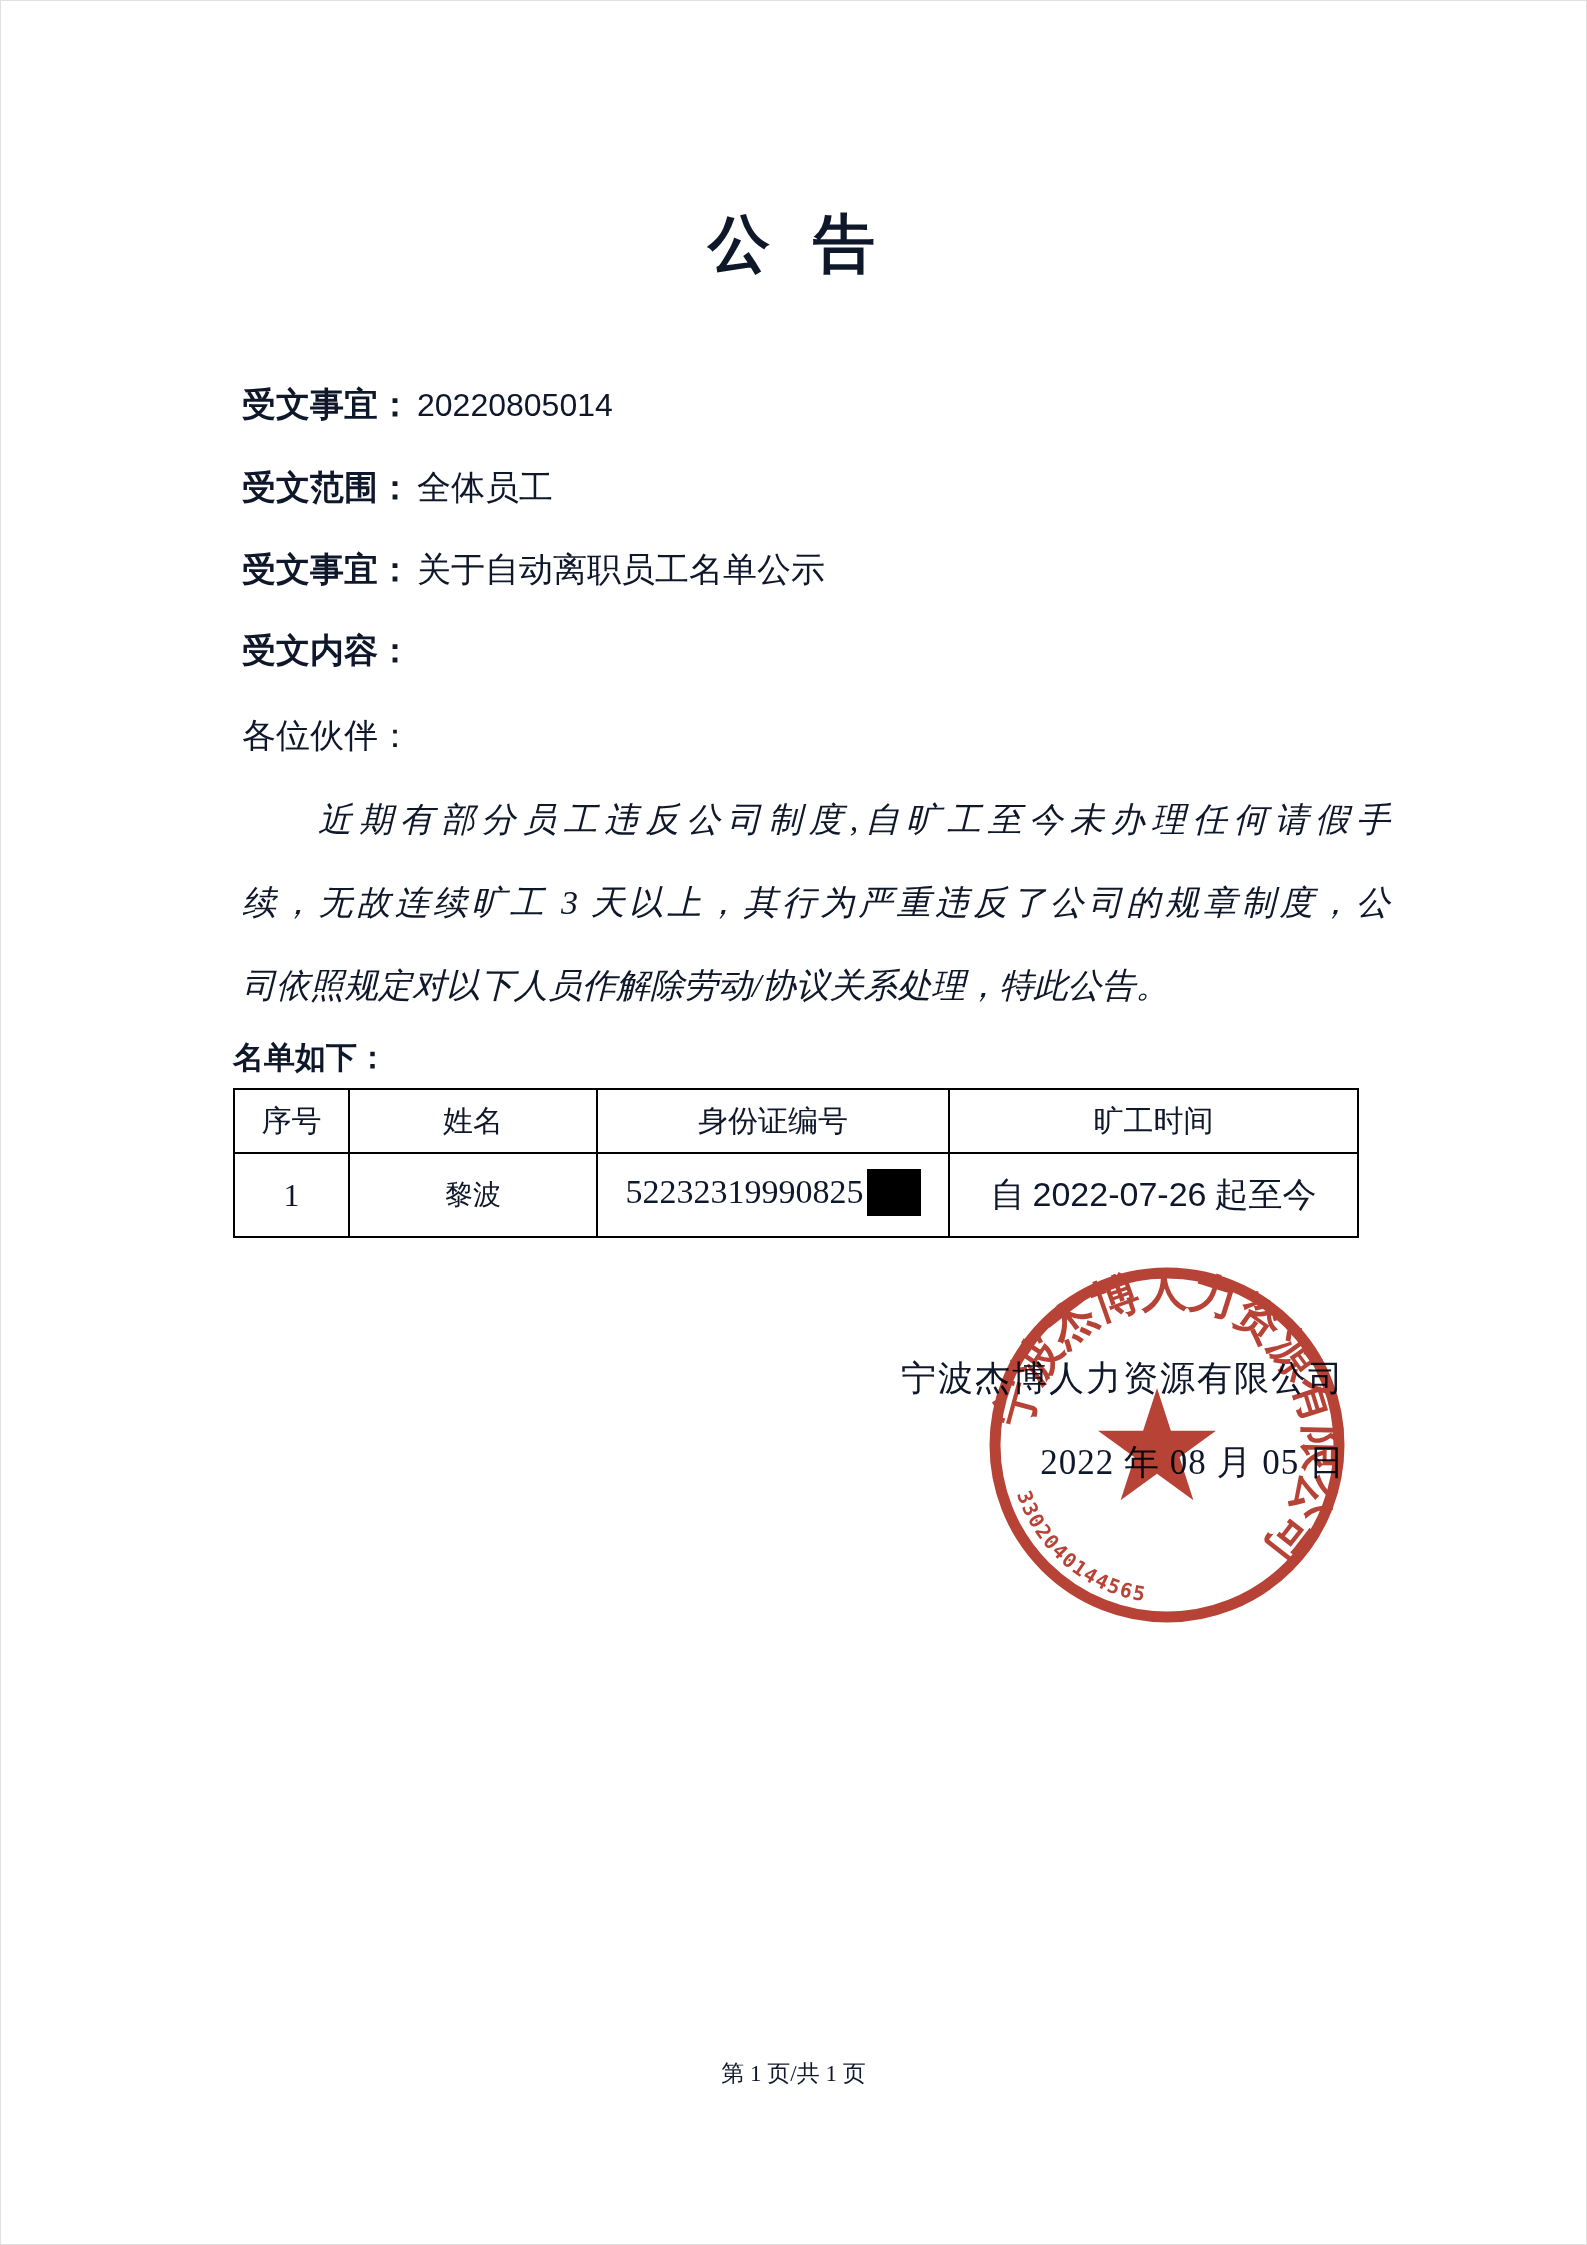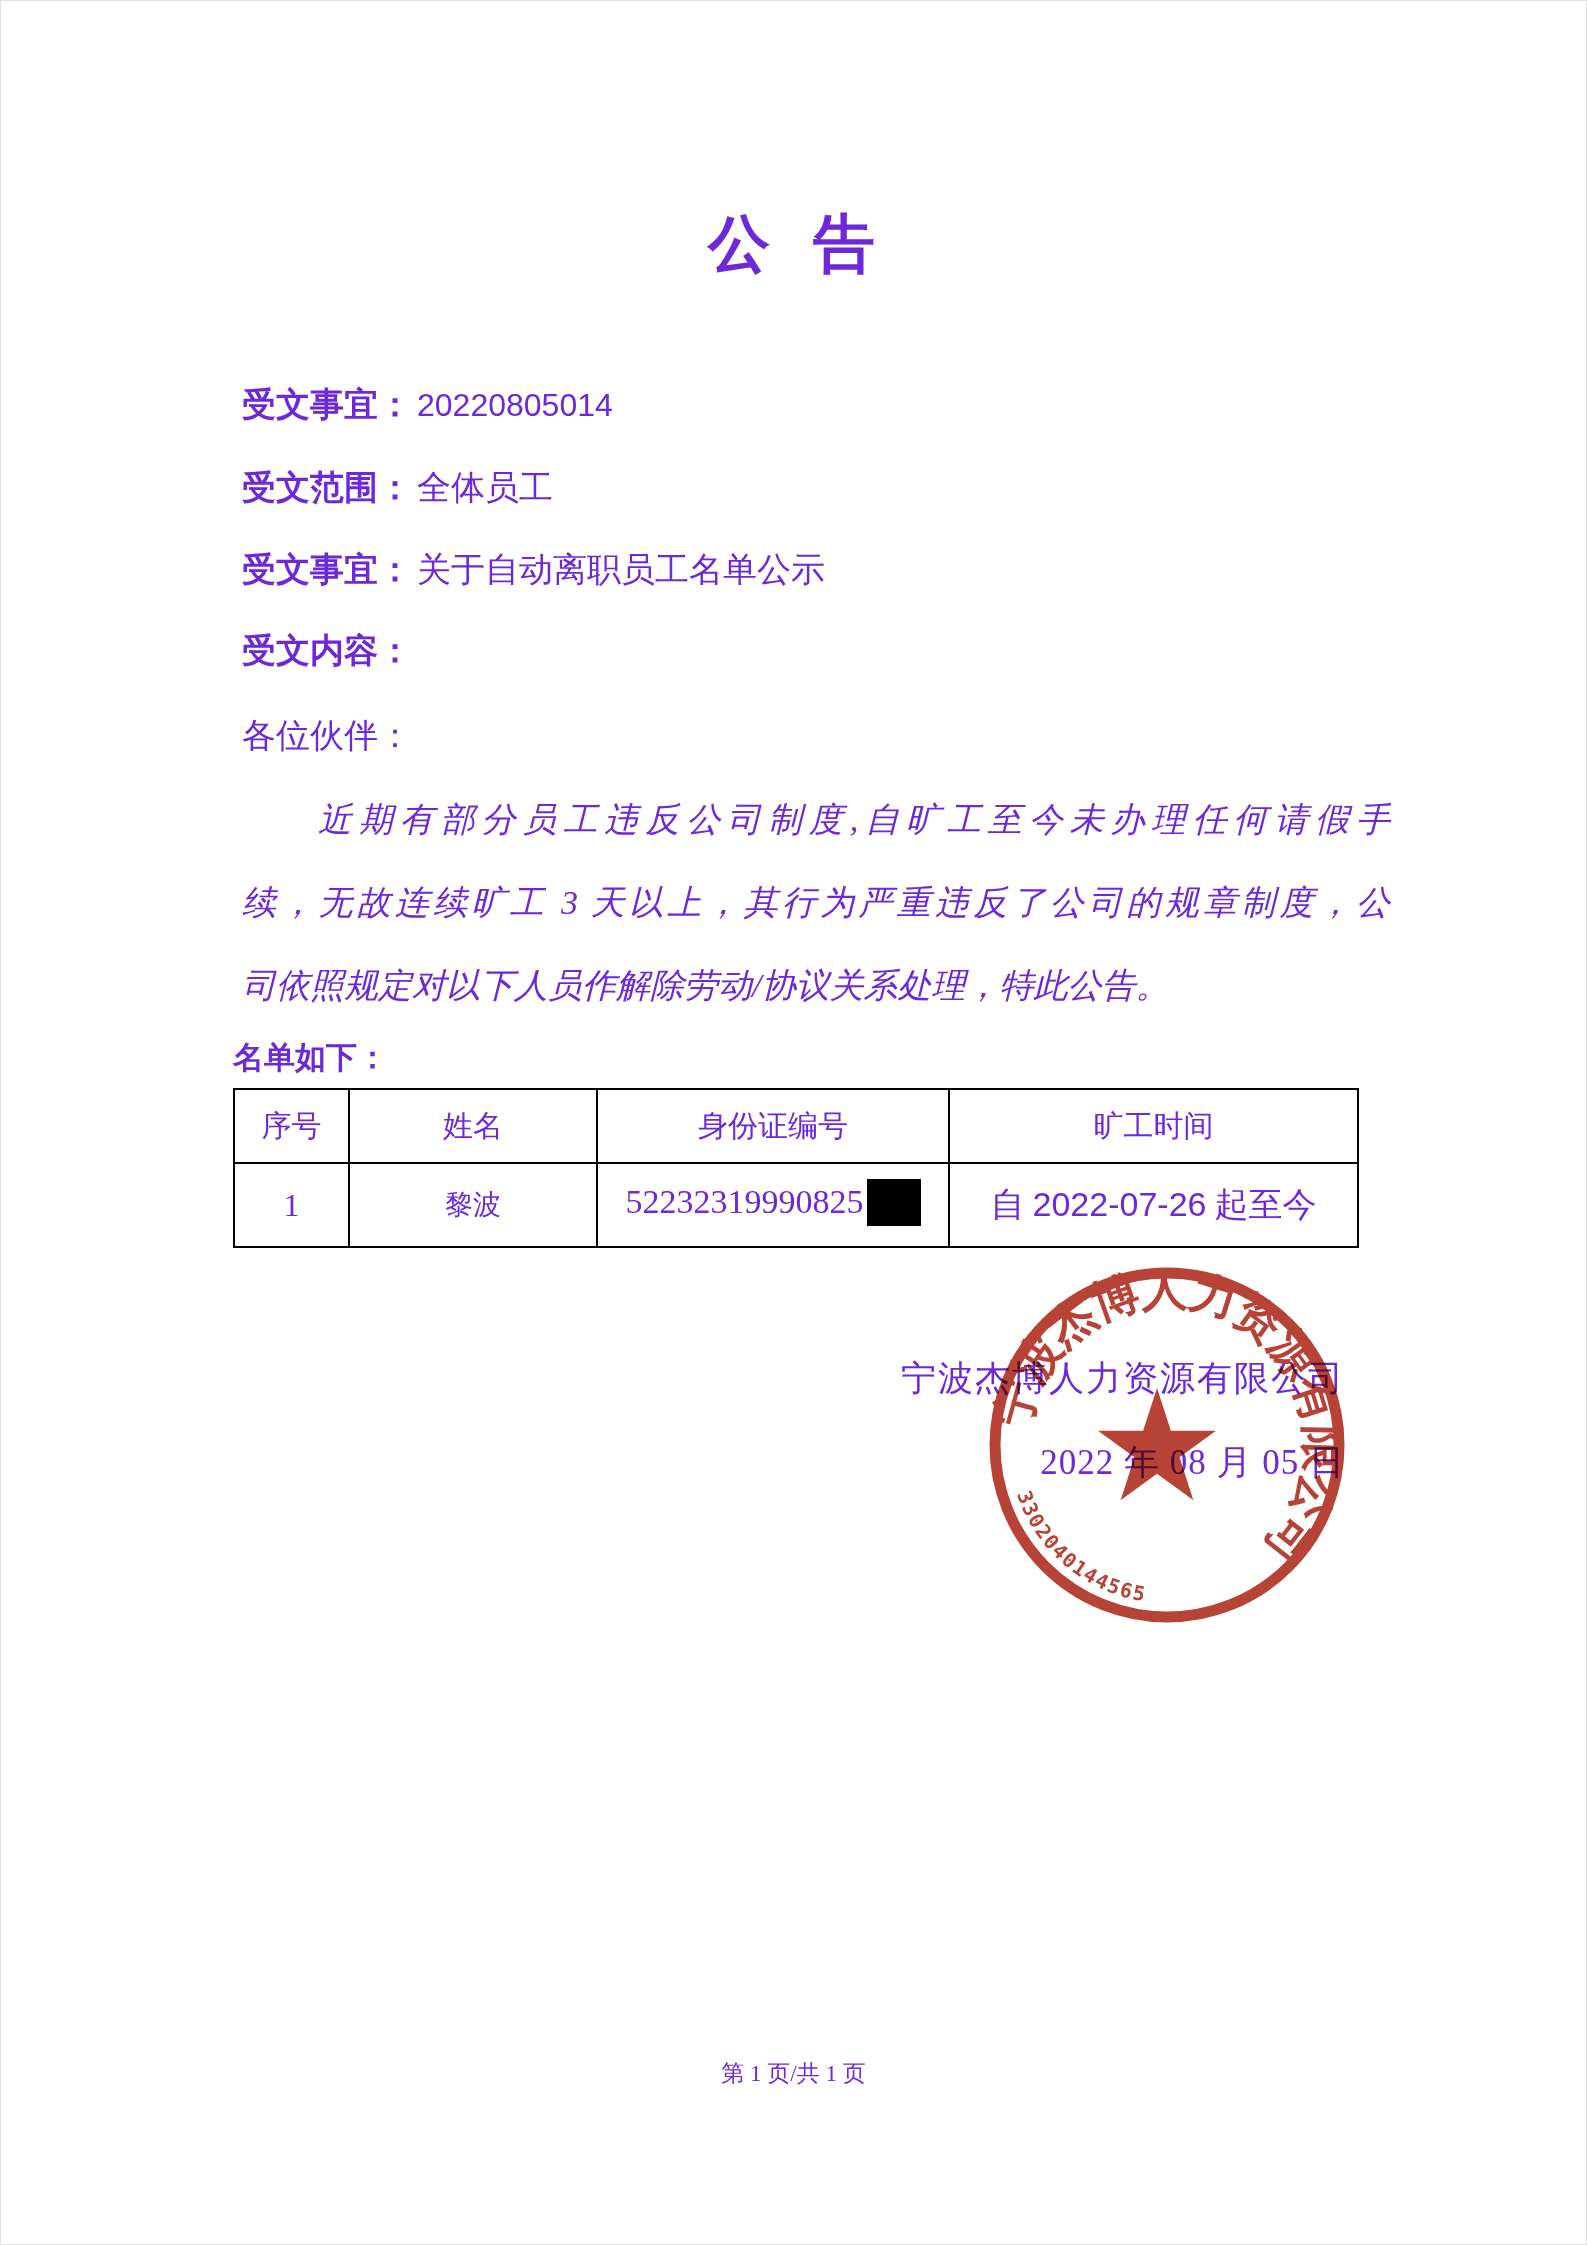--- a/index.html
+++ b/index.html
@@ -2,21 +2,21 @@
 <html><head>
 <meta charset="utf-8">
 <style>
   html,body{margin:0;padding:0;background:#fff;}
   .page{
     position:relative;
     width:1587px;height:2245px;
     background:#ffffff;
     box-shadow: inset 0 0 0 1px #e0e0e0;
     font-family:"Liberation Serif","DejaVu Serif",serif;
-    color:#6d28d9;
+    color:#0f172a;
     overflow:hidden;
   }
   .abs{position:absolute;}
   .doc-title{
     top:202px;left:0;width:100%;
     text-align:center;
     font-size:62px;font-weight:700;
     letter-spacing:4px;
     white-space:pre;
   }
@@ -48,21 +48,21 @@
     position:absolute;left:233px;top:1088px;
     width:1124px;
     border-collapse:collapse;table-layout:fixed;
   }
   table.roster th, table.roster td{
     border:2px solid #000;
     text-align:center;vertical-align:middle;
     padding:0;font-weight:400;
     overflow:hidden;
   }
-  table.roster thead tr{height:74px;}
+  table.roster thead tr{height:64px;}
   table.roster tbody tr{height:84px;}
   .col-no{width:115px;}
   .col-name{width:248px;}
   .col-id{width:352px;}
   .col-abs{width:409px;}
   table.roster th{font-size:30px;}
   .c-no{font-size:32px;}
   .c-name{font-size:28px;}
   .c-id{font-size:34px;white-space:nowrap;}
   .c-abs{font-size:34px;white-space:nowrap;}

